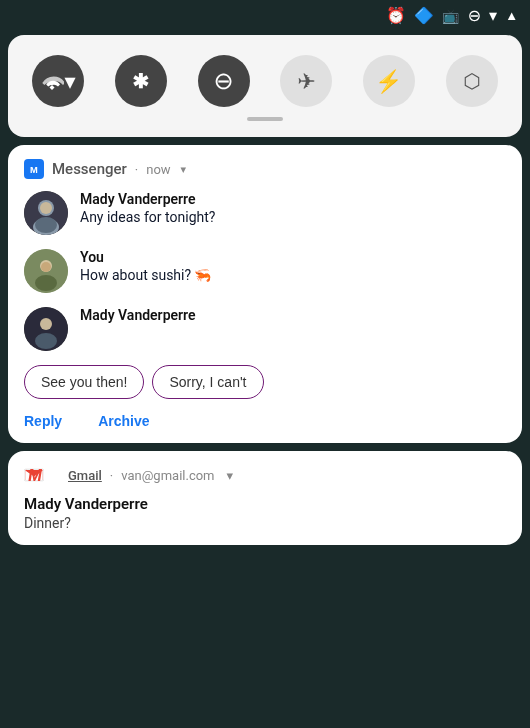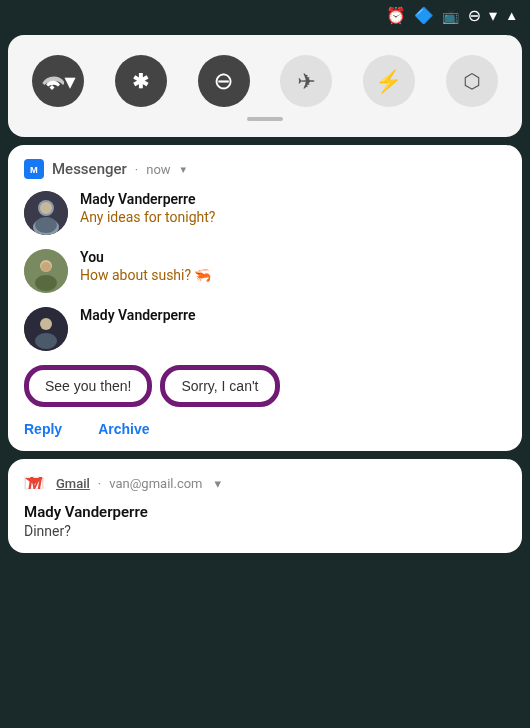--- a/index.html
+++ b/index.html
@@ -156,33 +156,33 @@
 
     .msg-sender {
       font-size: 14px;
       font-weight: 600;
       color: #111;
       margin-bottom: 2px;
     }
 
     .msg-text {
       font-size: 14px;
-      color: #a16207;
+      color: #0f172a;
     }
 
     
     .quick-replies {
       display: flex;
       gap: 8px;
       margin: 4px 0 14px 0;
       flex-wrap: wrap;
     }
 
     .quick-reply-btn {
-      border: 5px solid #701a75;
+      border: 1px solid #701a75;
       border-radius: 20px;
       padding: 8px 16px;
       font-size: 14px;
       color: #333;
       background: white;
       cursor: pointer;
     }
 
     
     .notif-actions {
@@ -374,21 +374,21 @@
           <path d="M2 6h20v12H2z" fill="white"></path>
           <path d="M2 6l10 7 10-7" stroke="#EA4335" stroke-width="1.5" fill="none"></path>
           <rect x="0" y="5" width="24" height="14" rx="2" fill="none" stroke="#ddd" stroke-width="1"></rect>
 
           <path d="M2 6 L12 13 L22 6" fill="#EA4335"></path>
           <rect x="0" y="0" width="24" height="24" fill="none"></rect>
         </svg>
 
         <span style="font-size:16px; color:#EA4335; font-weight:bold; position:absolute; margin-left:2px; margin-top:1px; font-style:italic;">M</span>
       </div>
-      <span class="gmail-app-name" style="margin-left:4px;text-decoration:underline;">Gmail</span>
+      <span class="gmail-app-name" style="margin-left:16px;text-decoration:underline;">Gmail</span>
       <span class="gmail-account">·</span>
       <span class="gmail-account">van@gmail.com</span>
       <span style="color:#888; font-size:13px; margin-left:4px;">▾</span>
     </div>
     <div class="gmail-sender">Mady Vanderperre</div>
     <div class="gmail-subject">Dinner?</div>
   </div>
 
 </div>
 

